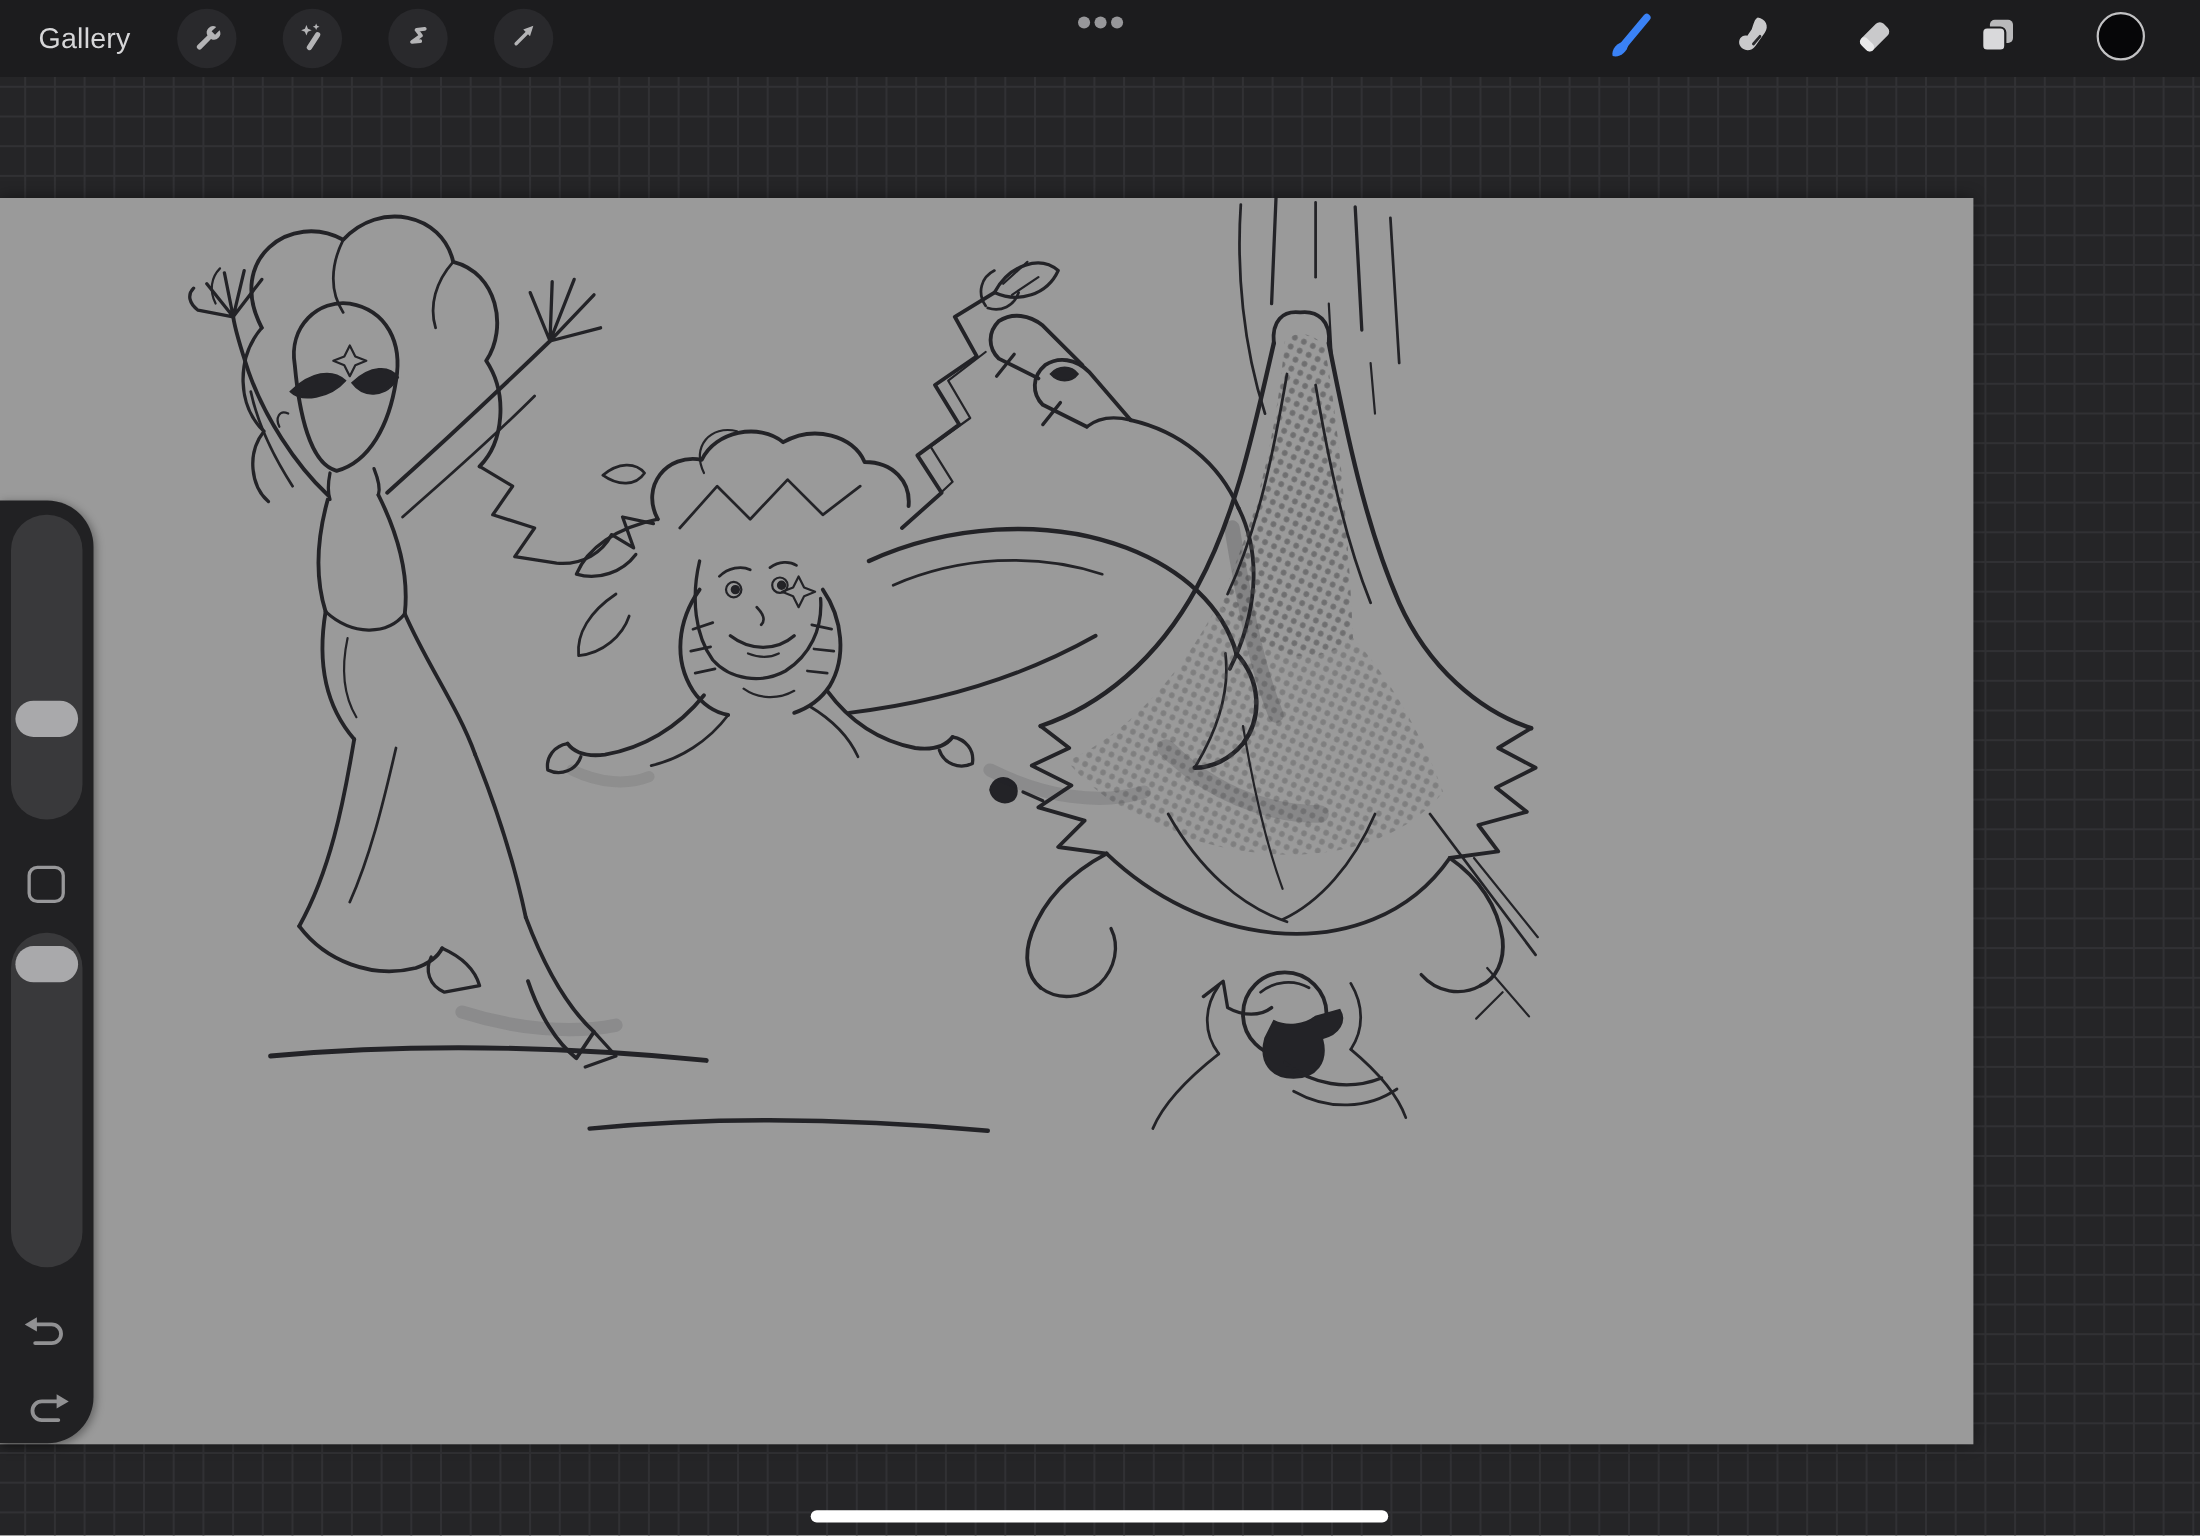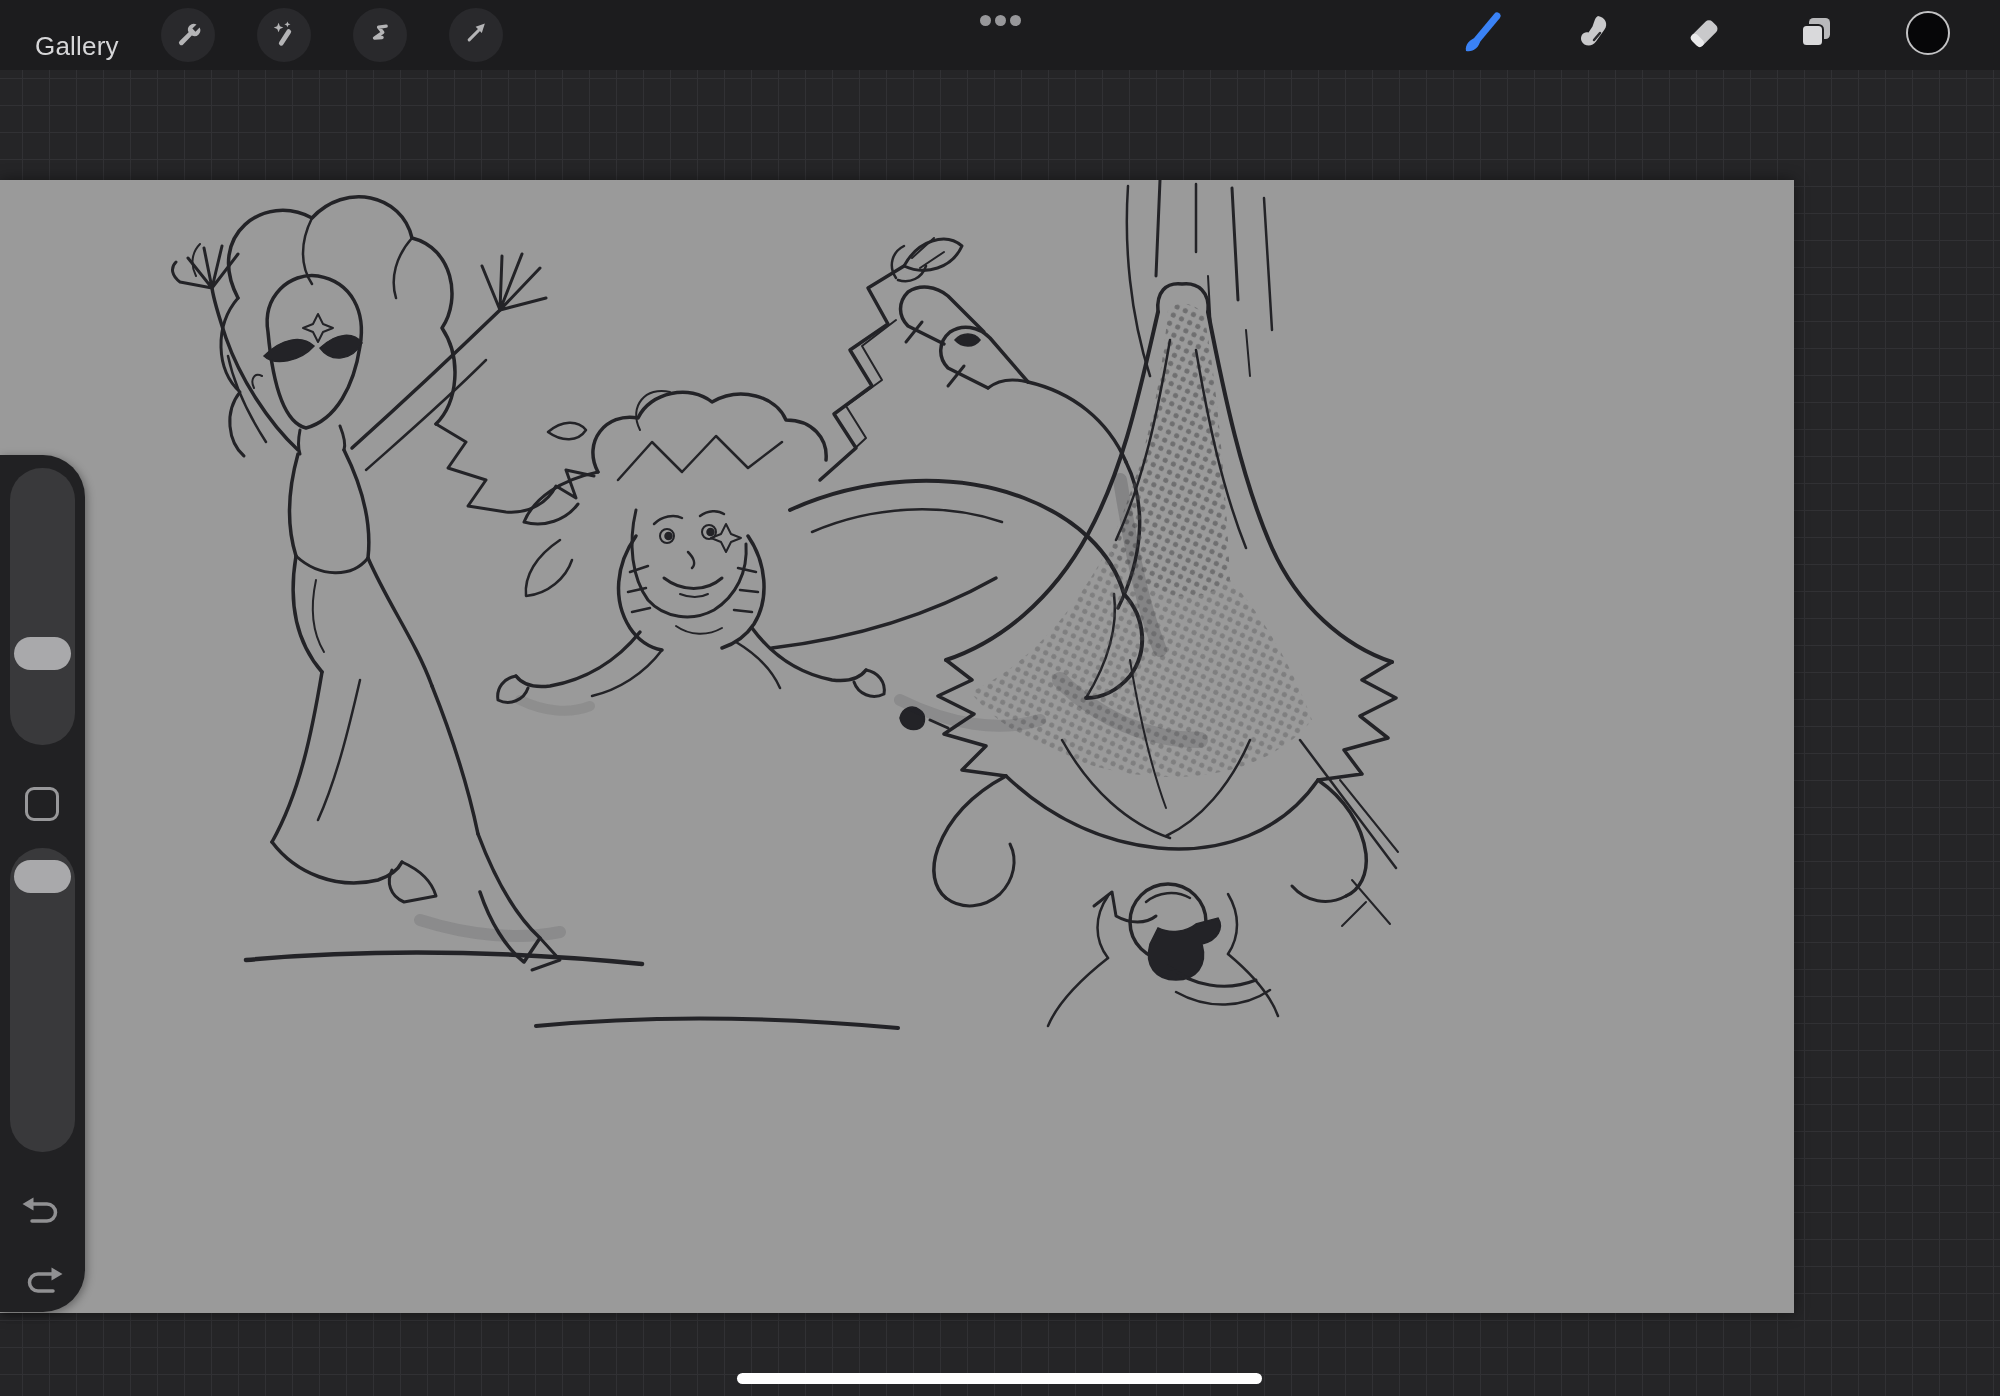--- a/index.html
+++ b/index.html
@@ -14,21 +14,21 @@
     background-size:27px 27px;
     background-position:-5px -3px;
   }
 
   
   .topbar {
     position:absolute; left:0; top:0; width:2000px; height:70px;
     background:#1c1c1e; display:flex; align-items:center;
     z-index:30;
   }
-  .topbar-left { display:flex; align-items:flex-end; gap:42px; padding-left:35px; }
+  .topbar-left { display:flex; align-items:center; gap:42px; padding-left:35px; }
   .gallery-label { color:#d6d6d8; font-size:26px; letter-spacing:.2px; cursor:default; }
   .tool-circle {
     width:54px; height:54px; border-radius:50%;
     background:#29292c; display:flex; align-items:center; justify-content:center;
     flex:0 0 auto;
   }
   .topbar-center {
     position:absolute; left:0; right:0; top:0; height:70px;
     display:flex; align-items:flex-start; justify-content:center; pointer-events:none;
   }

